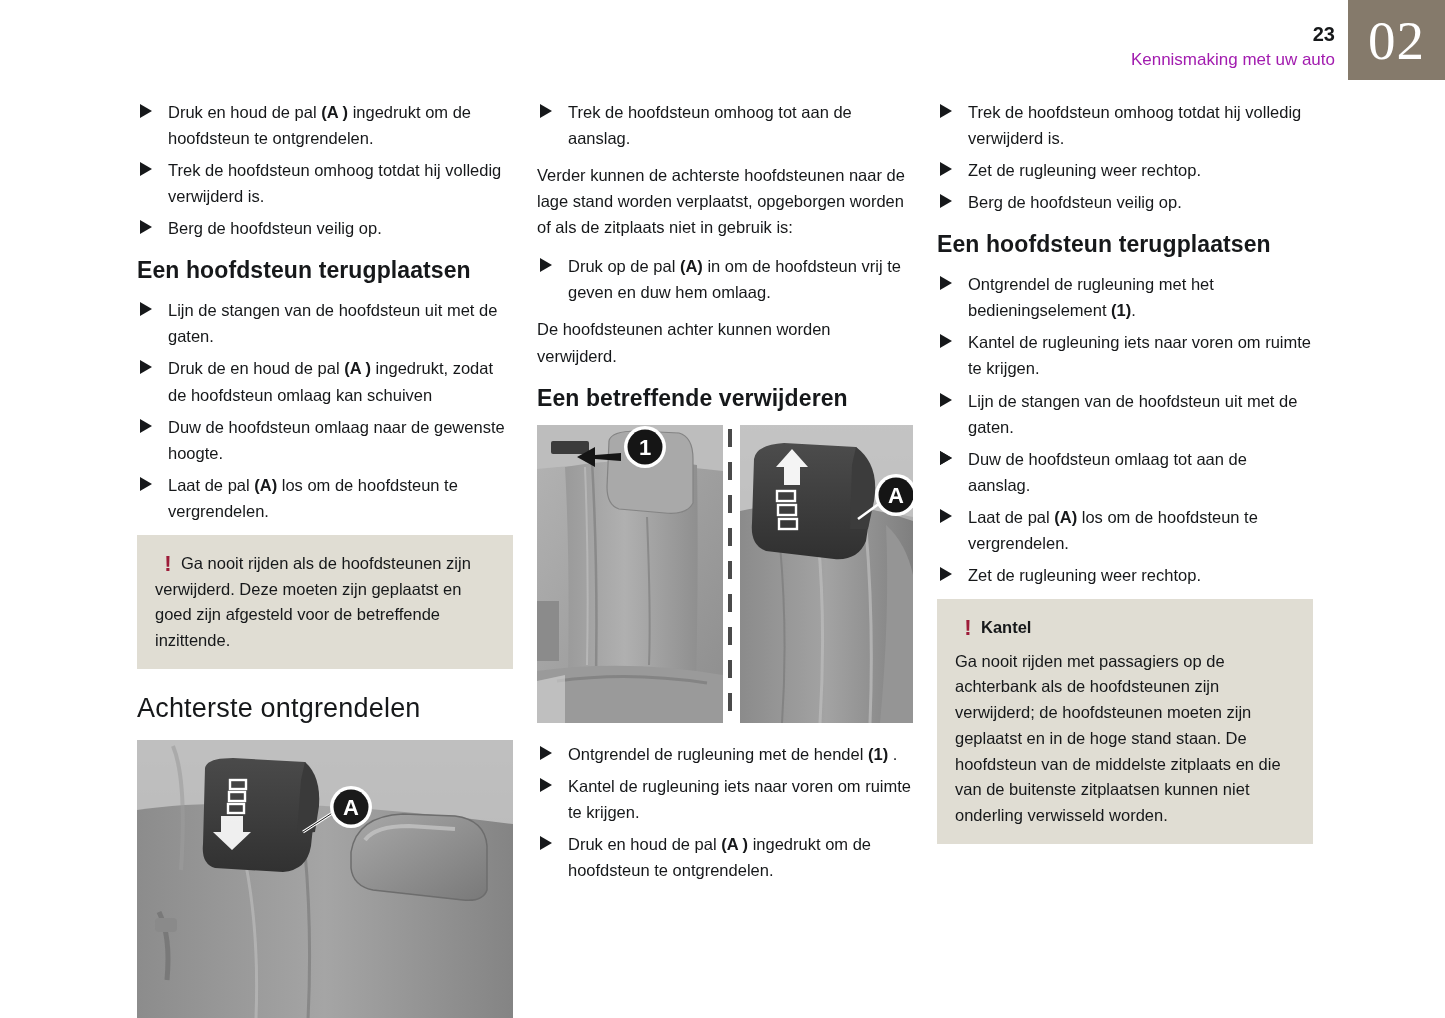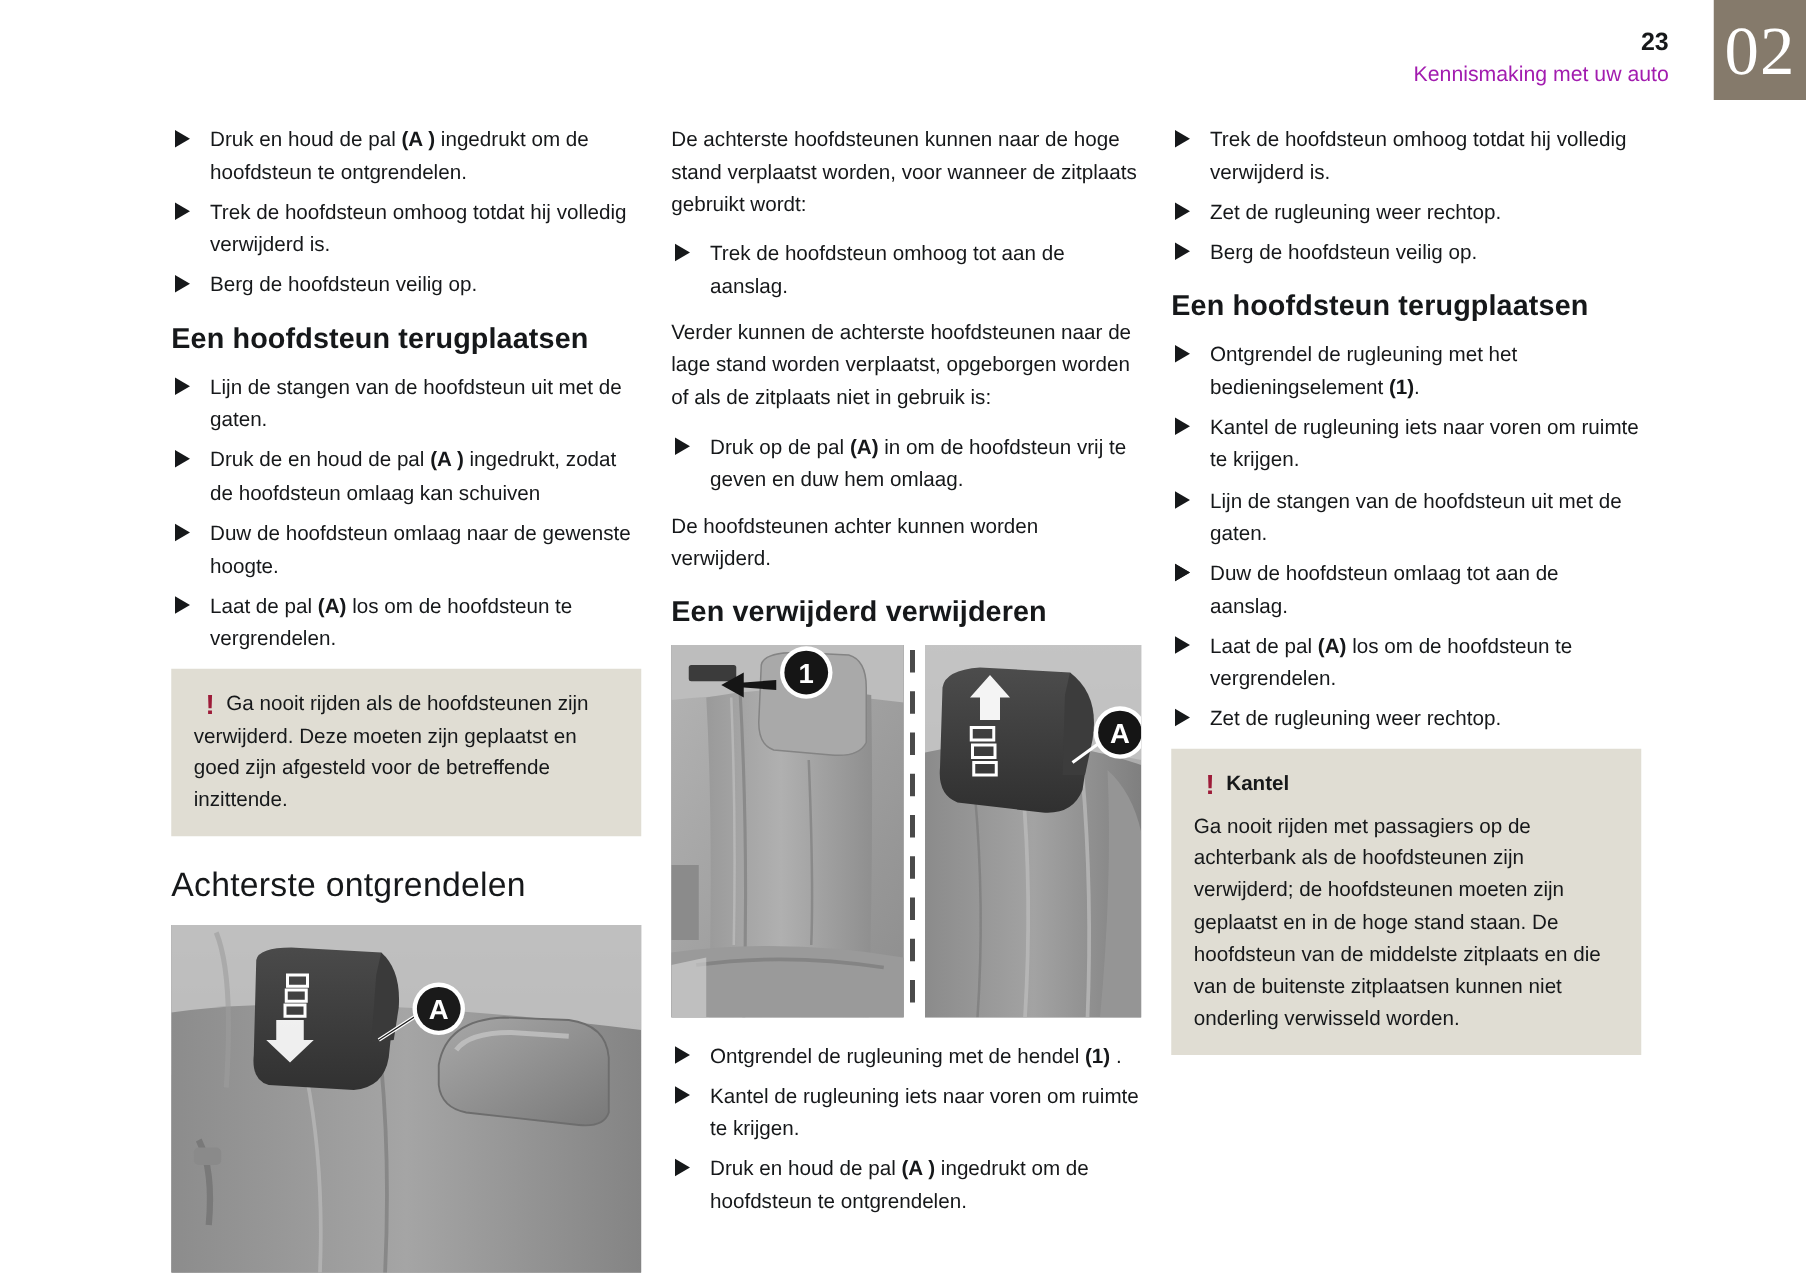--- a/index.html
+++ b/index.html
@@ -8,21 +8,21 @@
     background:#ffffff;
     font-family:"Liberation Sans", sans-serif;
     color:#1a1a1a;
     position:relative;
     overflow:hidden;
   }
 
   
   #chapter-tab{
     position:absolute;top:0;right:0;
-    width:74px;height:80px;
+    width:97px;height:80px;
     background:#857a6b;
     display:flex;align-items:center;justify-content:center;
   }
   #chapter-tab .num{
     font-family:"Liberation Serif", serif;
     font-size:55px;color:#ffffff;line-height:1;
     letter-spacing:1px;
   }
   #header-meta{
     position:absolute;top:22px;right:110px;
@@ -201,35 +201,34 @@
       <line x1="166" y1="92" x2="200" y2="70" stroke="#1a1a1a" stroke-width="1"></line>
       <circle cx="214" cy="67" r="21" fill="#ffffff"></circle>
       <circle cx="214" cy="67" r="17.5" fill="#1a1a1a"></circle>
       <text x="214" y="75" font-family="Liberation Sans, sans-serif" font-size="22" font-weight="bold" fill="#ffffff" text-anchor="middle">A</text>
     </svg>
   </div>
 </div>
 
 <div class="col" id="col2">
 
-  <p class="body">De achterste hoofdsteunen kunnen naar de hoge stand verplaatst worden, voor wanneer de zitplaats gebruikt wordt:</p>
 
   <ul class="bullets">
     <li><span class="tri"></span><span>Trek de hoofdsteun omhoog tot aan de aanslag.</span></li>
   </ul>
 
   <p class="body">Verder kunnen de achterste hoofdsteunen naar de lage stand worden verplaatst, opgeborgen worden of als de zitplaats niet in gebruik is:</p>
 
   <ul class="bullets">
     <li><span class="tri"></span><span>Druk op de pal <b>(A)</b> in om de hoofdsteun vrij te geven en duw hem omlaag.</span></li>
   </ul>
 
   <p class="body">De hoofdsteunen achter kunnen worden verwijderd.</p>
 
-  <h3 class="sub">Een verwijderd verwijderen</h3>
+  <h3 class="sub">Een betreffende verwijderen</h3>
 
   <div id="fig2wrap">
 
     <div class="figure" id="fig2a">
       <svg width="186" height="298" viewBox="0 0 186 298">
         <defs>
           <linearGradient id="h1" x1="0" y1="0" x2="1" y2="1">
             <stop offset="0" stop-color="#b4b4b4"></stop>
               <stop offset="1" stop-color="#8d8d8d"></stop>
           </linearGradient>

